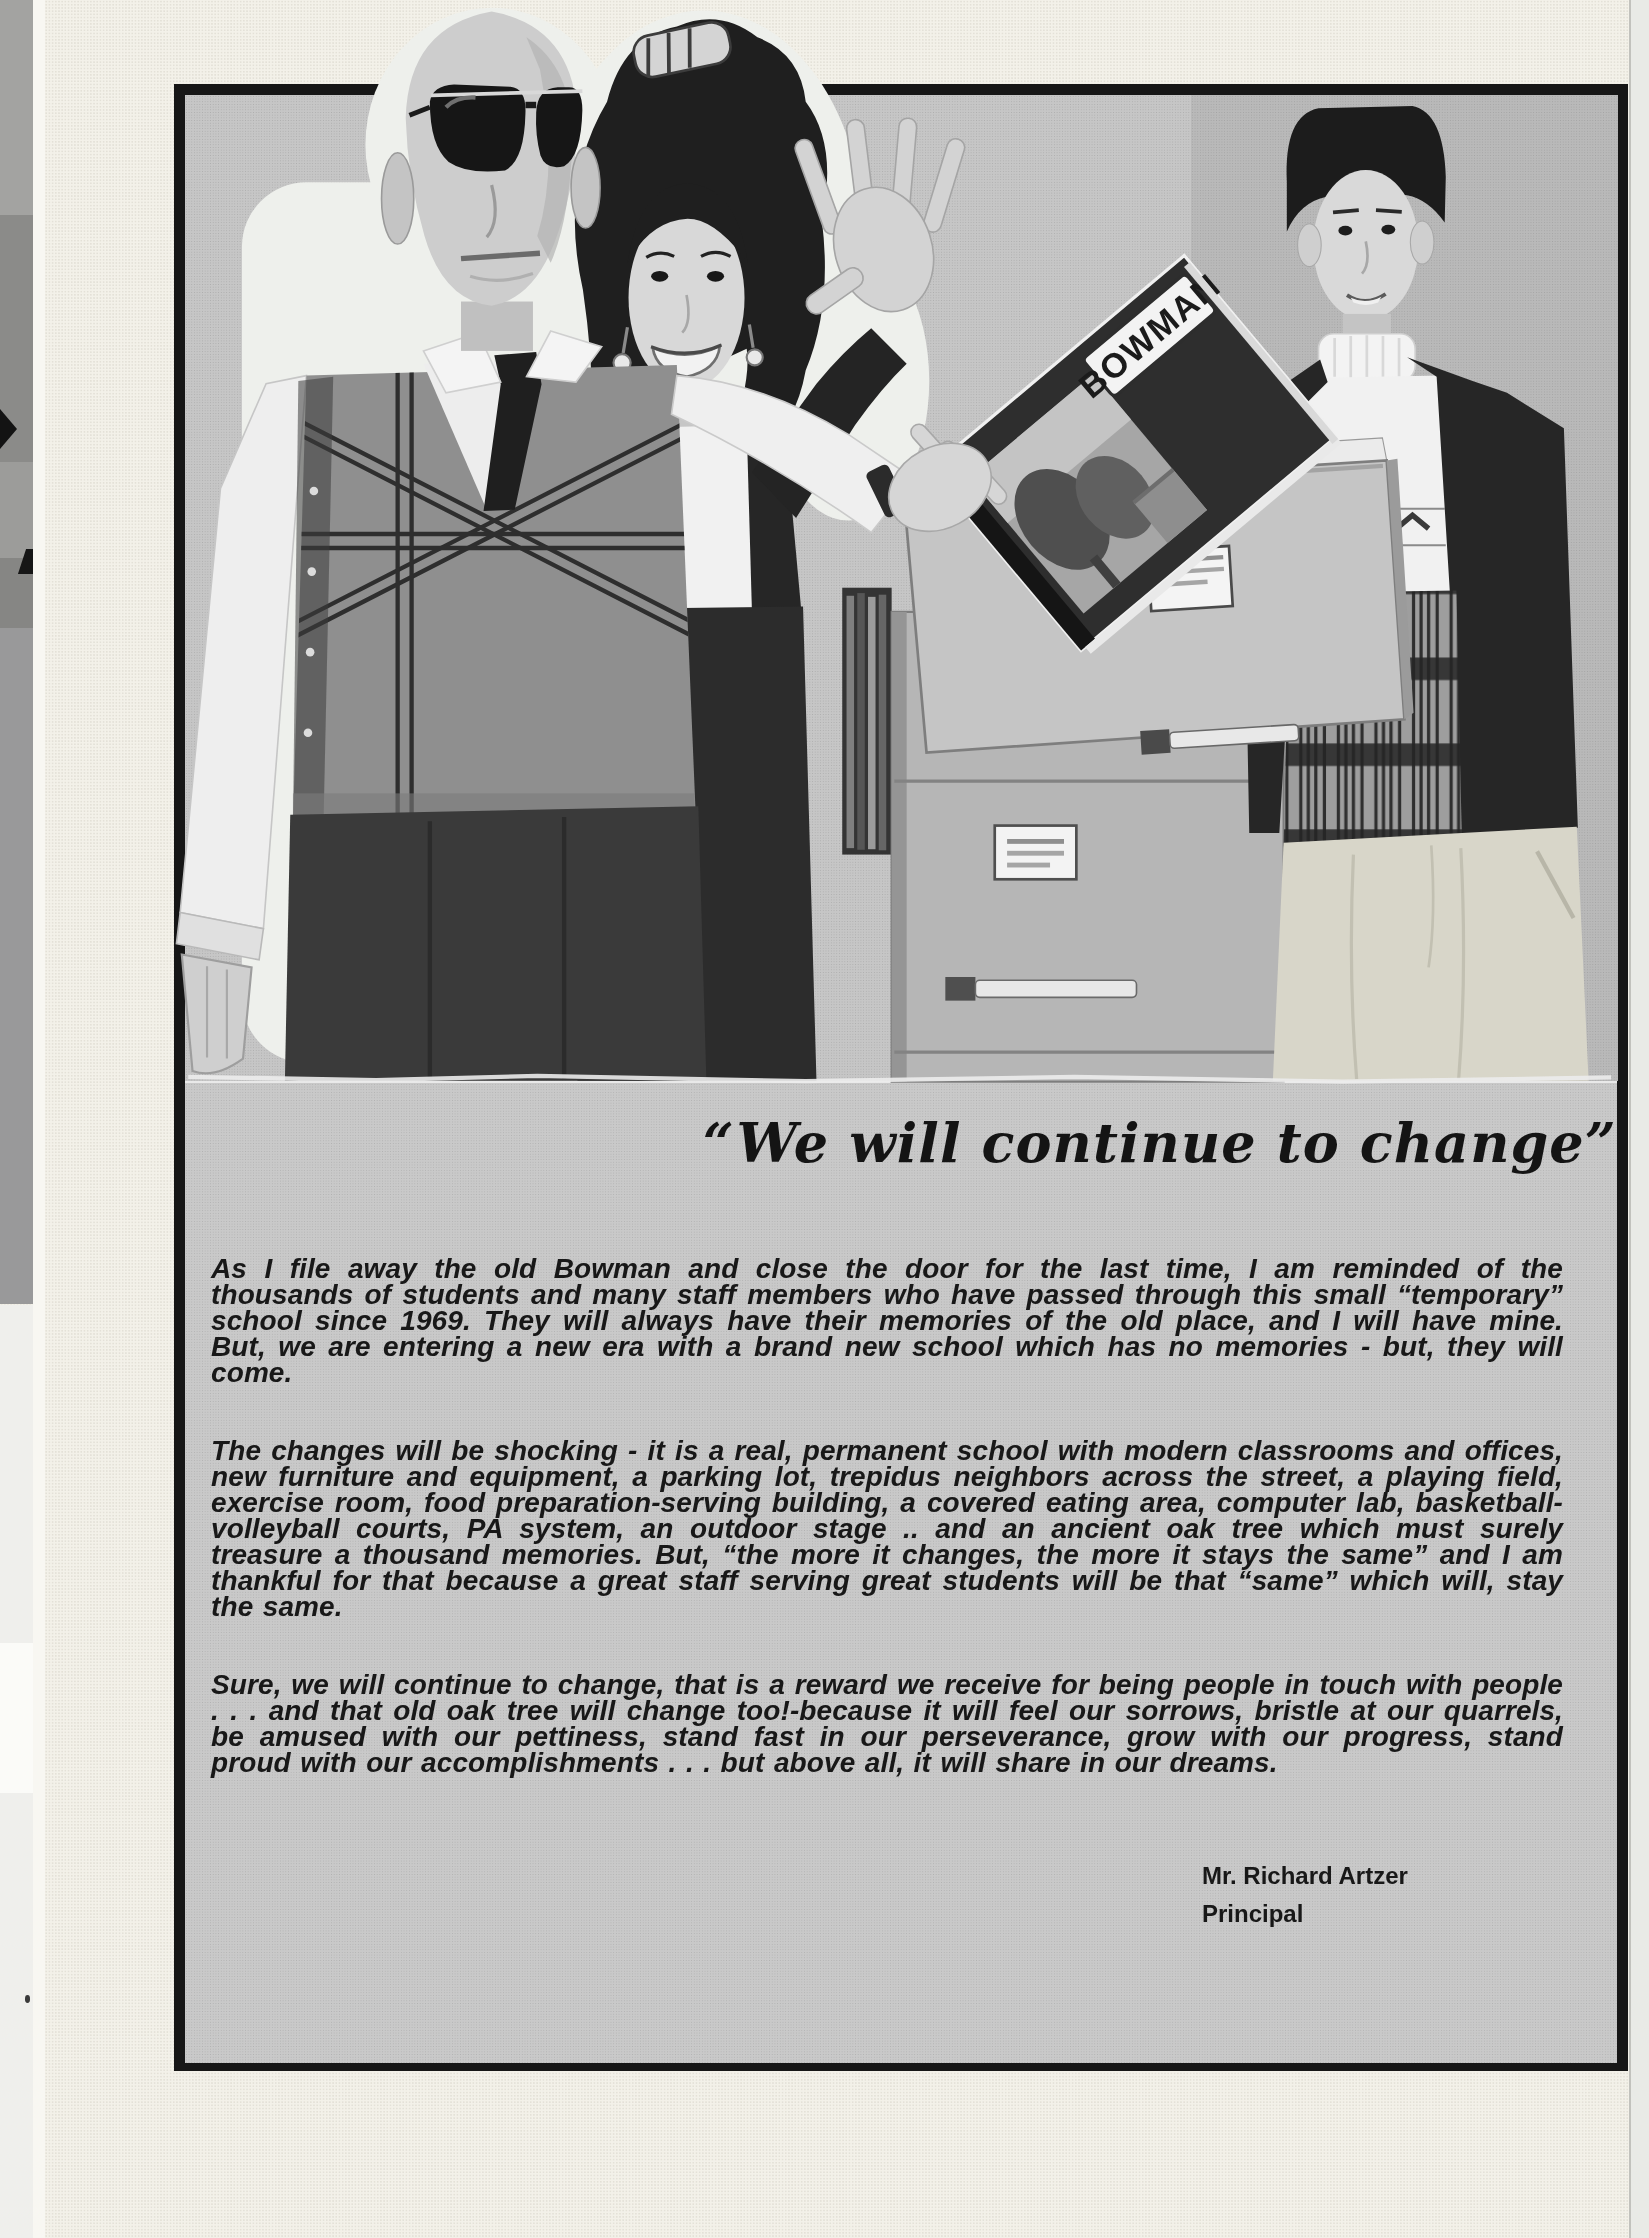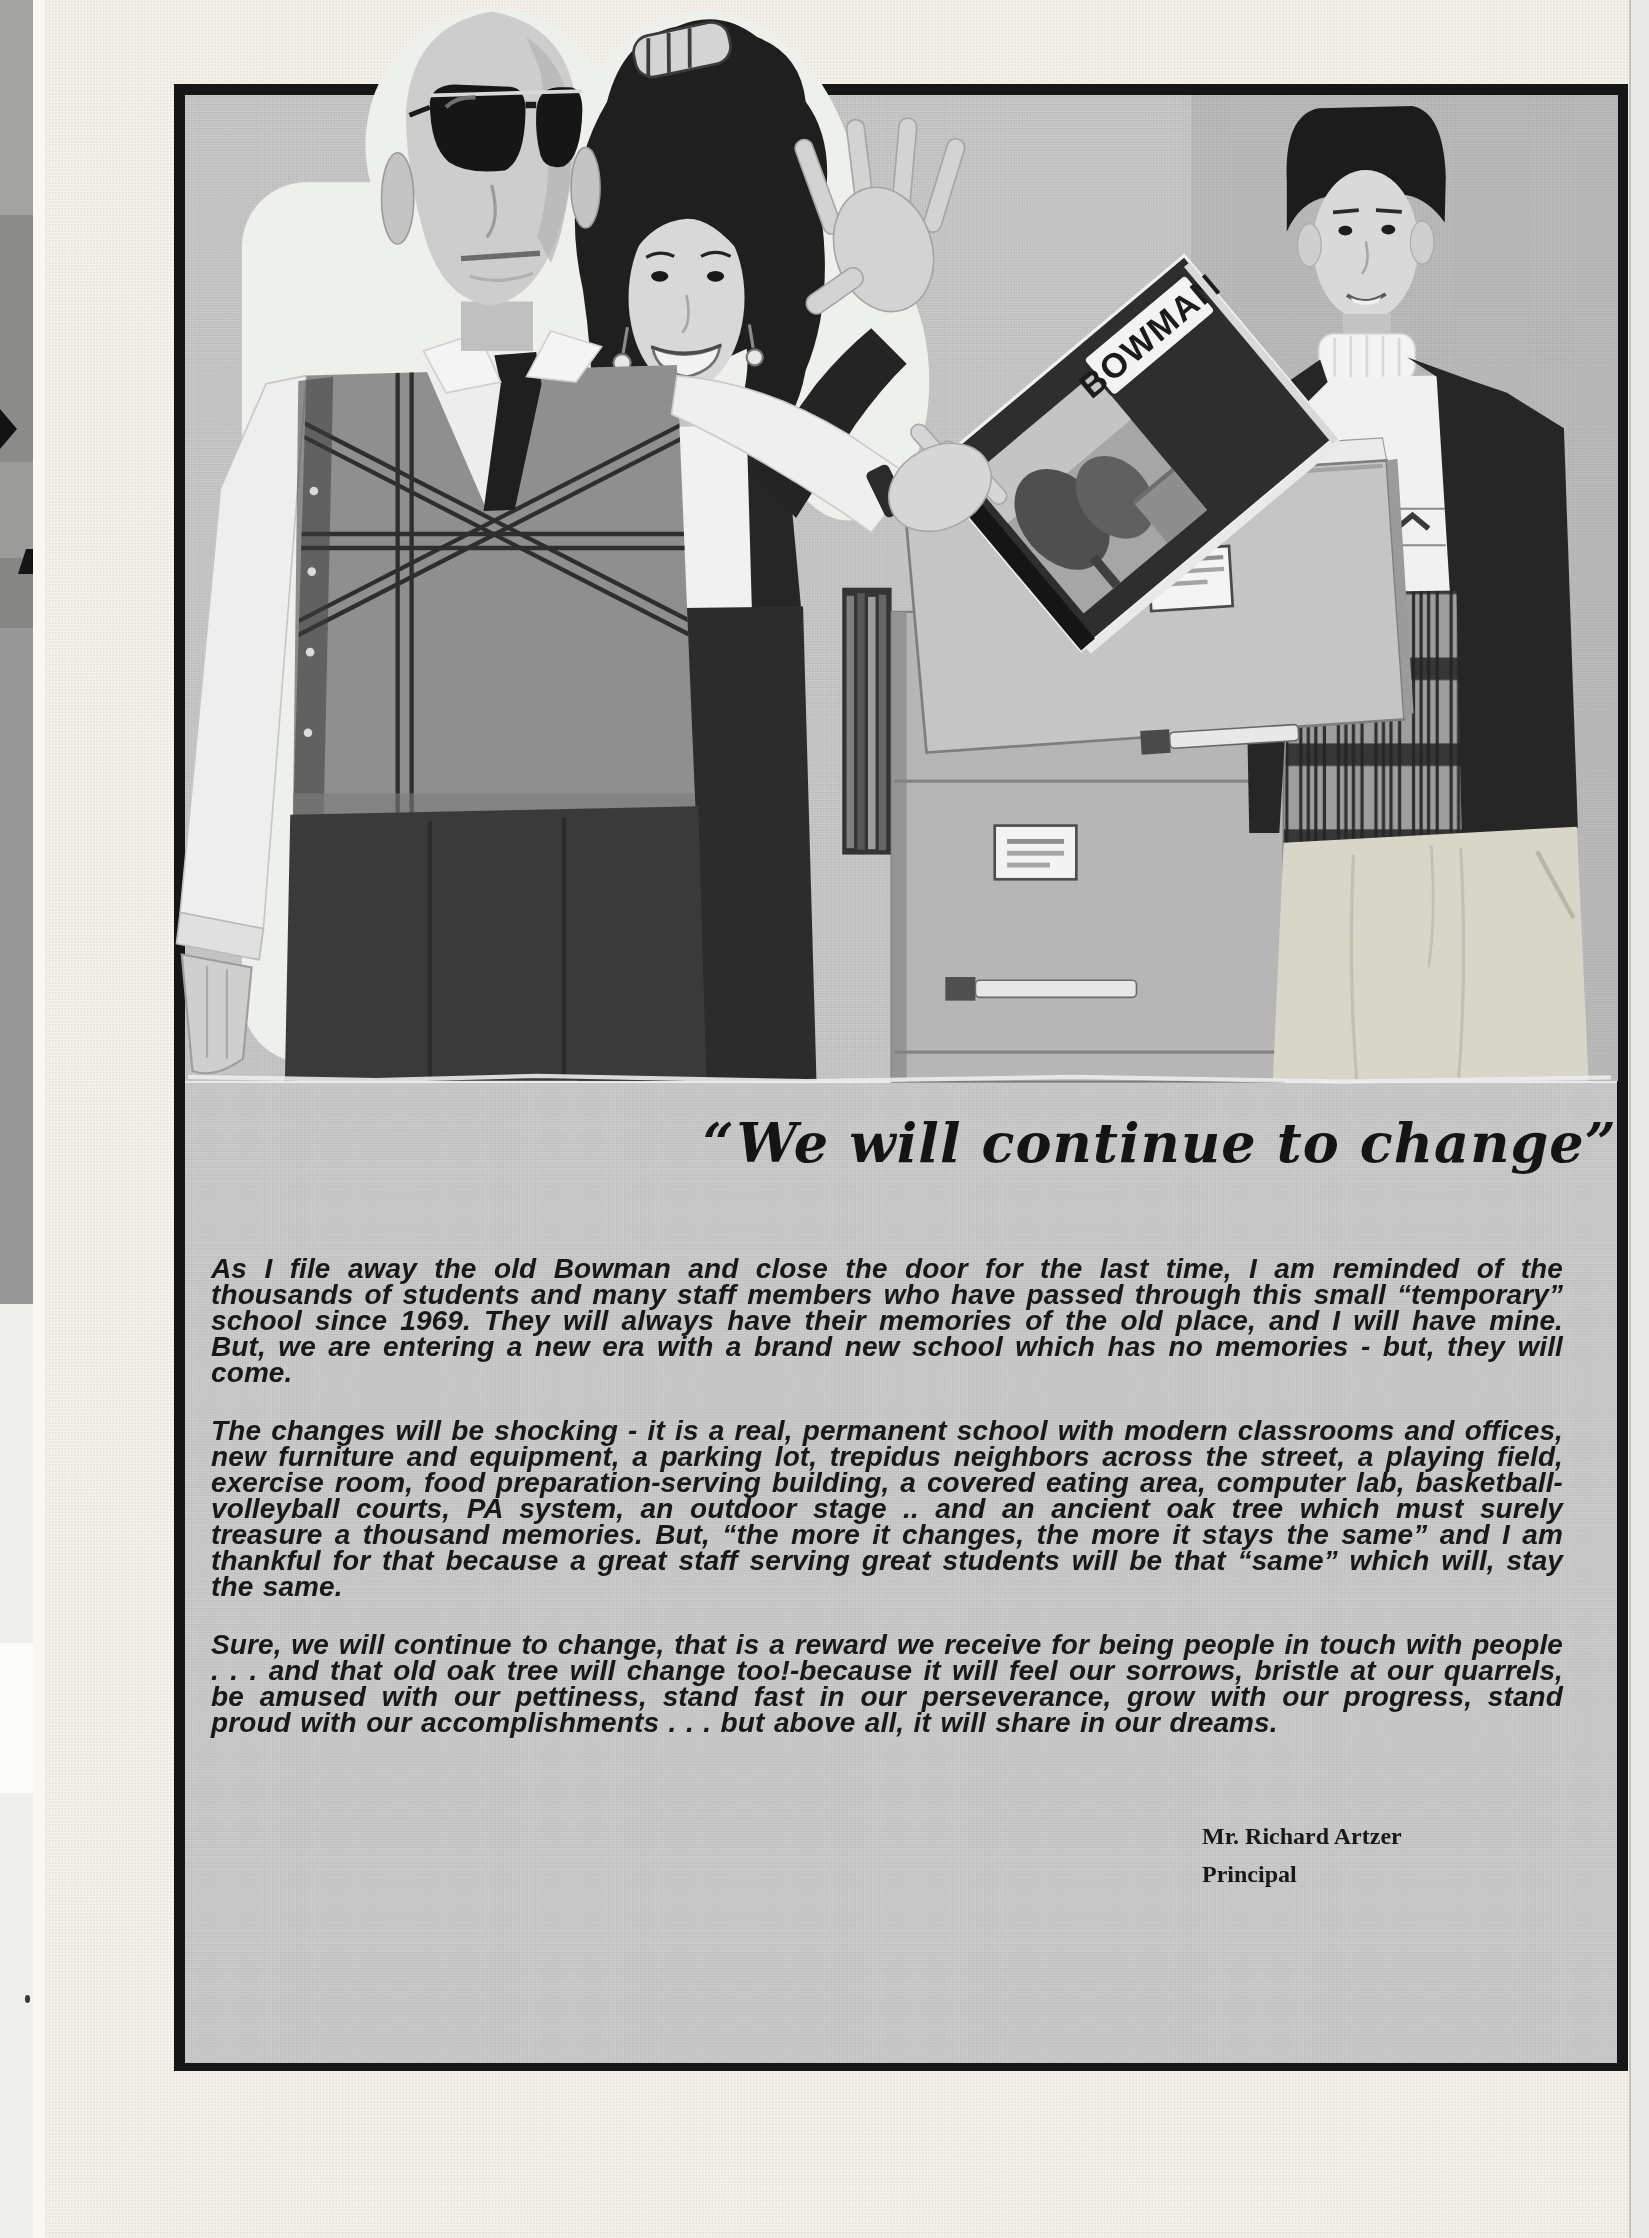--- a/index.html
+++ b/index.html
@@ -44,22 +44,22 @@
   .headline{
     margin:28px 0 0 0; text-align:right;
     font-family:"DejaVu Serif", serif; font-style:italic; font-weight:700;
     font-size:54px; line-height:64px; letter-spacing:1.1px; color:#141414;
   }
   .bodytext{ margin:81px 54px 0 26px; }
   .bodytext p{
     margin:0; font-weight:700; font-size:28px; line-height:26px;
     text-align:justify; letter-spacing:0.1px; word-spacing:1.6px;font-style:italic;
   }
-  .bodytext p + p{ margin-top:32px; }
-  .sig{ margin:81px 0 0 1017px; font-weight:700; font-size:24px; line-height:38px;font-family:Liberation Serif, serif; }
+  .bodytext p + p{ margin-top:52px; }
+  .sig{ margin:81px 0 0 1017px; font-weight:700; font-size:24px; line-height:38px; }
   svg text{ font-family:"Liberation Sans", sans-serif; }
 </style>
 </head>
 <body>
 
 <div class="page">
 
   <div class="strip" style="top:0;height:215px;background:#a3a3a1;"></div>
   <div class="strip" style="top:215px;height:247px;background:#8b8b89;"></div>
   <div class="strip" style="top:462px;height:97px;background:#9c9c9a;"></div>

